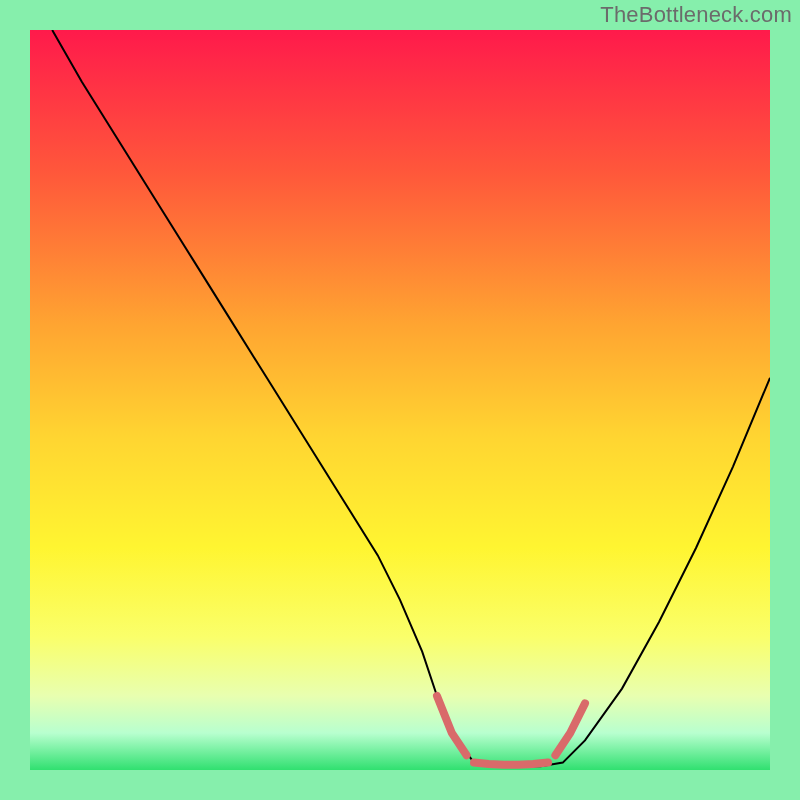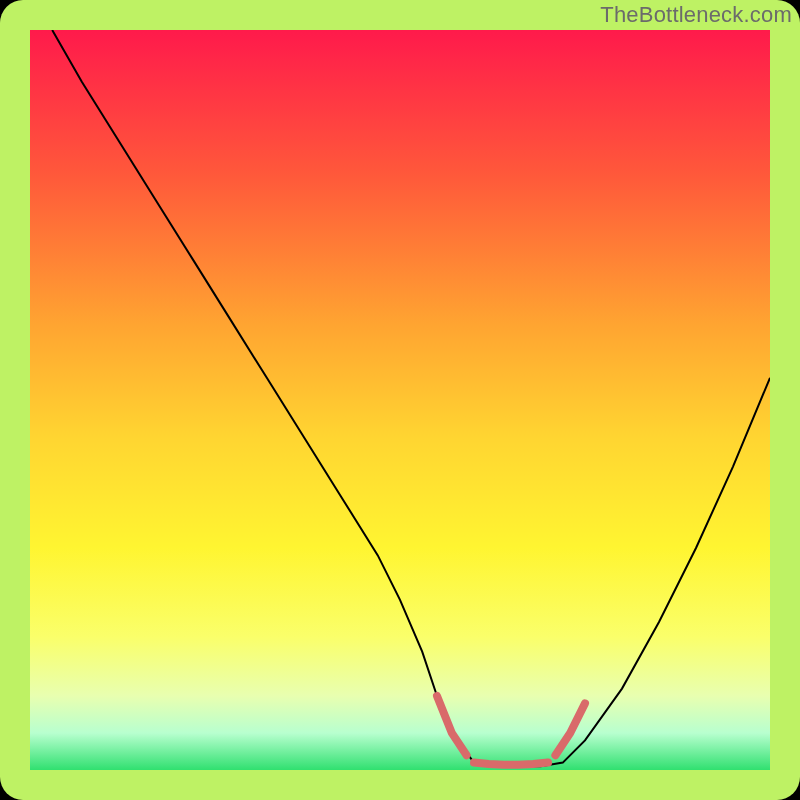--- a/index.html
+++ b/index.html
@@ -1,22 +1,21 @@
 <!DOCTYPE html>
 <html><head>
 <meta charset="utf-8">
 <style>
   * { margin: 0; padding: 0; box-sizing: border-box; }
   html, body { width: 800px; height: 800px; overflow: hidden; background: #000; }
   .container {
     position: relative;
     width: 800px;
     height: 800px;
-    background: #bef264;
-    border-radius: 23px;
+    background: #86efac;
   }
   .watermark {
     position: absolute;
     top: 2px;
     right: 8px;
     font-family: Arial, Helvetica, sans-serif;
     font-size: 22px;
     font-weight: 500;
     color: #6b6b6b;
     z-index: 10;

